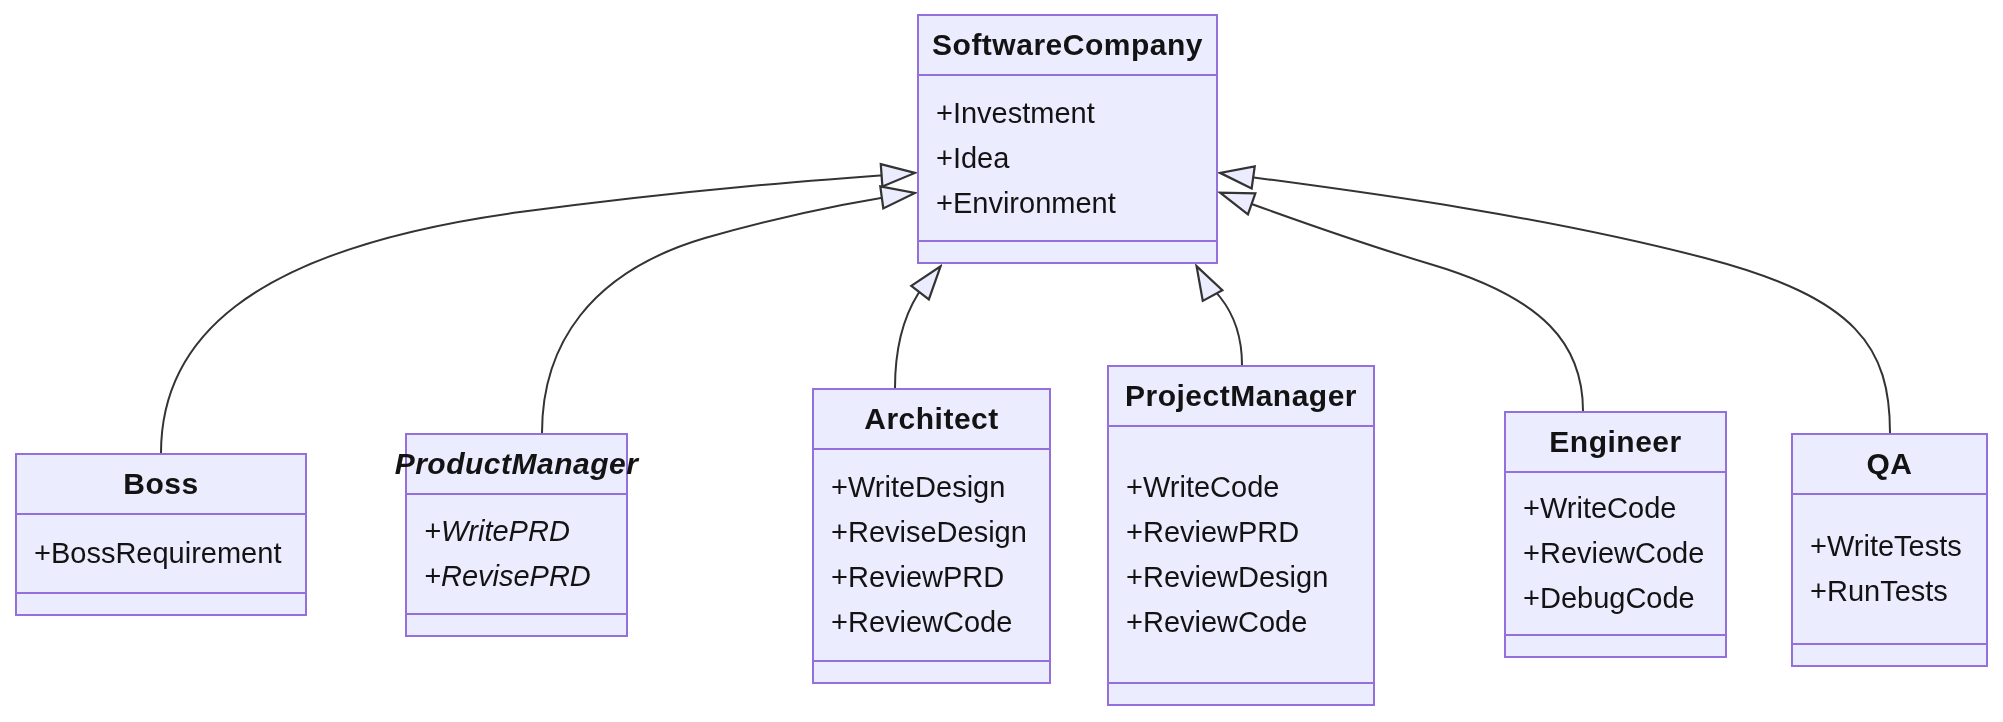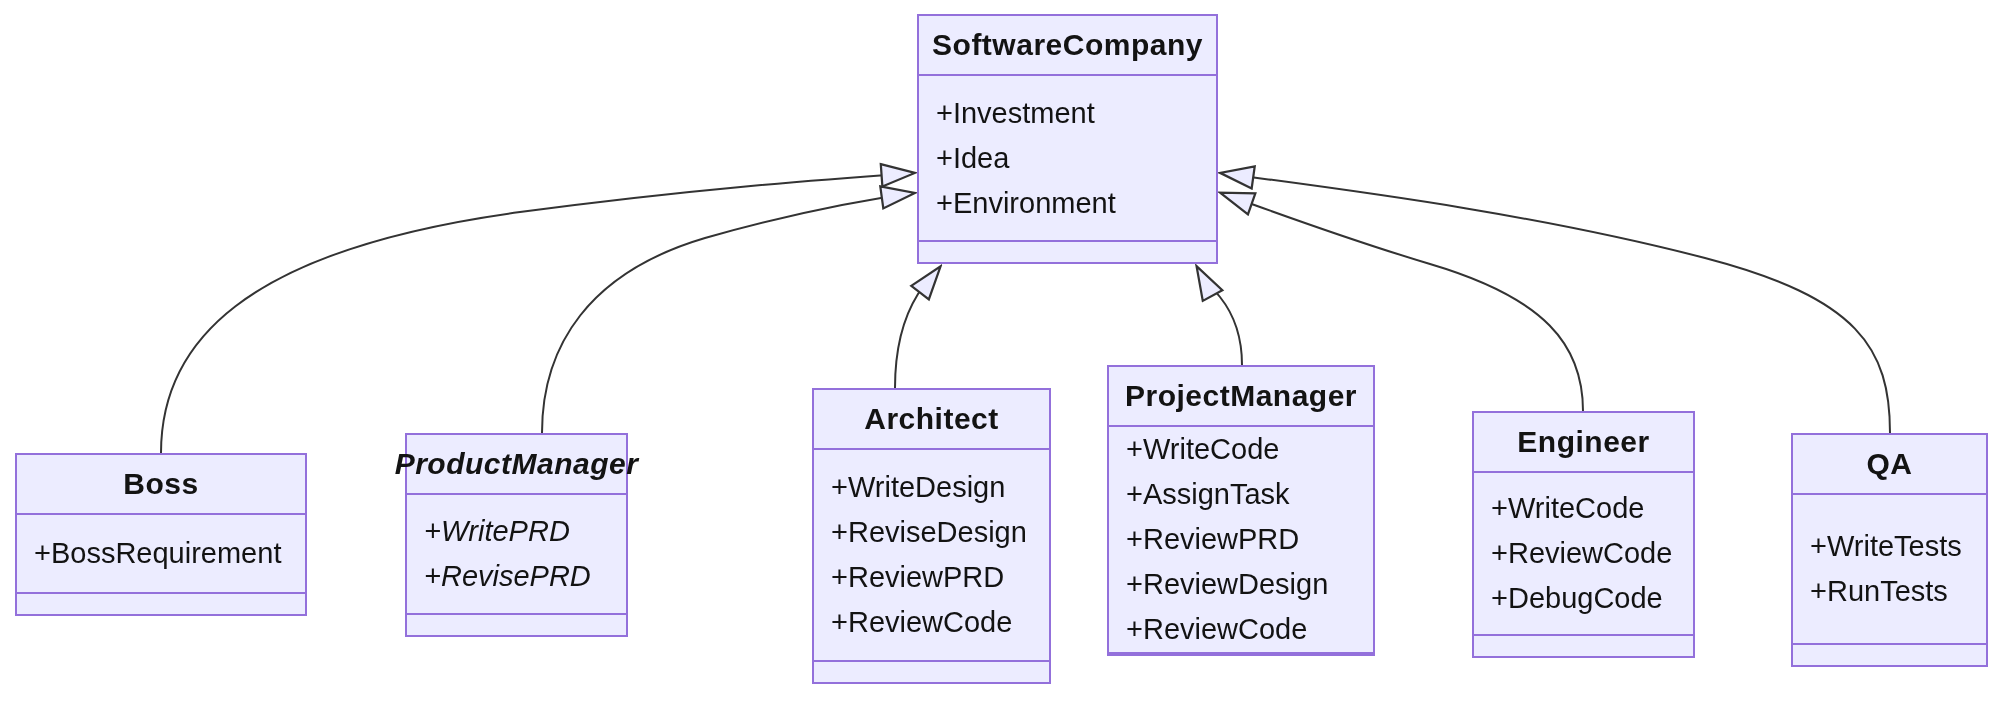--- a/index.html
+++ b/index.html
@@ -116,33 +116,32 @@
     <div class="uml-title">Architect</div>
     <div class="uml-attrs">
       <div class="uml-attr">+WriteDesign</div>
       <div class="uml-attr">+ReviseDesign</div>
       <div class="uml-attr">+ReviewPRD</div>
       <div class="uml-attr">+ReviewCode</div>
     </div>
     <div class="uml-methods"></div>
   </div>
 
-  <div class="uml-class" style="left:1107px; top:365px; width:268px; height:291px;">
+  <div class="uml-class" style="left:1107px; top:365px; width:268px; height:341px;">
     <div class="uml-title">ProjectManager</div>
     <div class="uml-attrs">
       <div class="uml-attr">+WriteCode</div>
-      <div class="uml-attr">+AssignTask</div>
       <div class="uml-attr">+ReviewPRD</div>
       <div class="uml-attr">+ReviewDesign</div>
       <div class="uml-attr">+ReviewCode</div>
     </div>
     <div class="uml-methods"></div>
   </div>
 
-  <div class="uml-class" style="left:1472px; top:411px; width:223px; height:247px;">
+  <div class="uml-class" style="left:1504px; top:411px; width:223px; height:247px;">
     <div class="uml-title">Engineer</div>
     <div class="uml-attrs">
       <div class="uml-attr">+WriteCode</div>
       <div class="uml-attr">+ReviewCode</div>
       <div class="uml-attr">+DebugCode</div>
     </div>
     <div class="uml-methods"></div>
   </div>
 
   <div class="uml-class" style="left:1791px; top:433px; width:197px; height:234px;">

